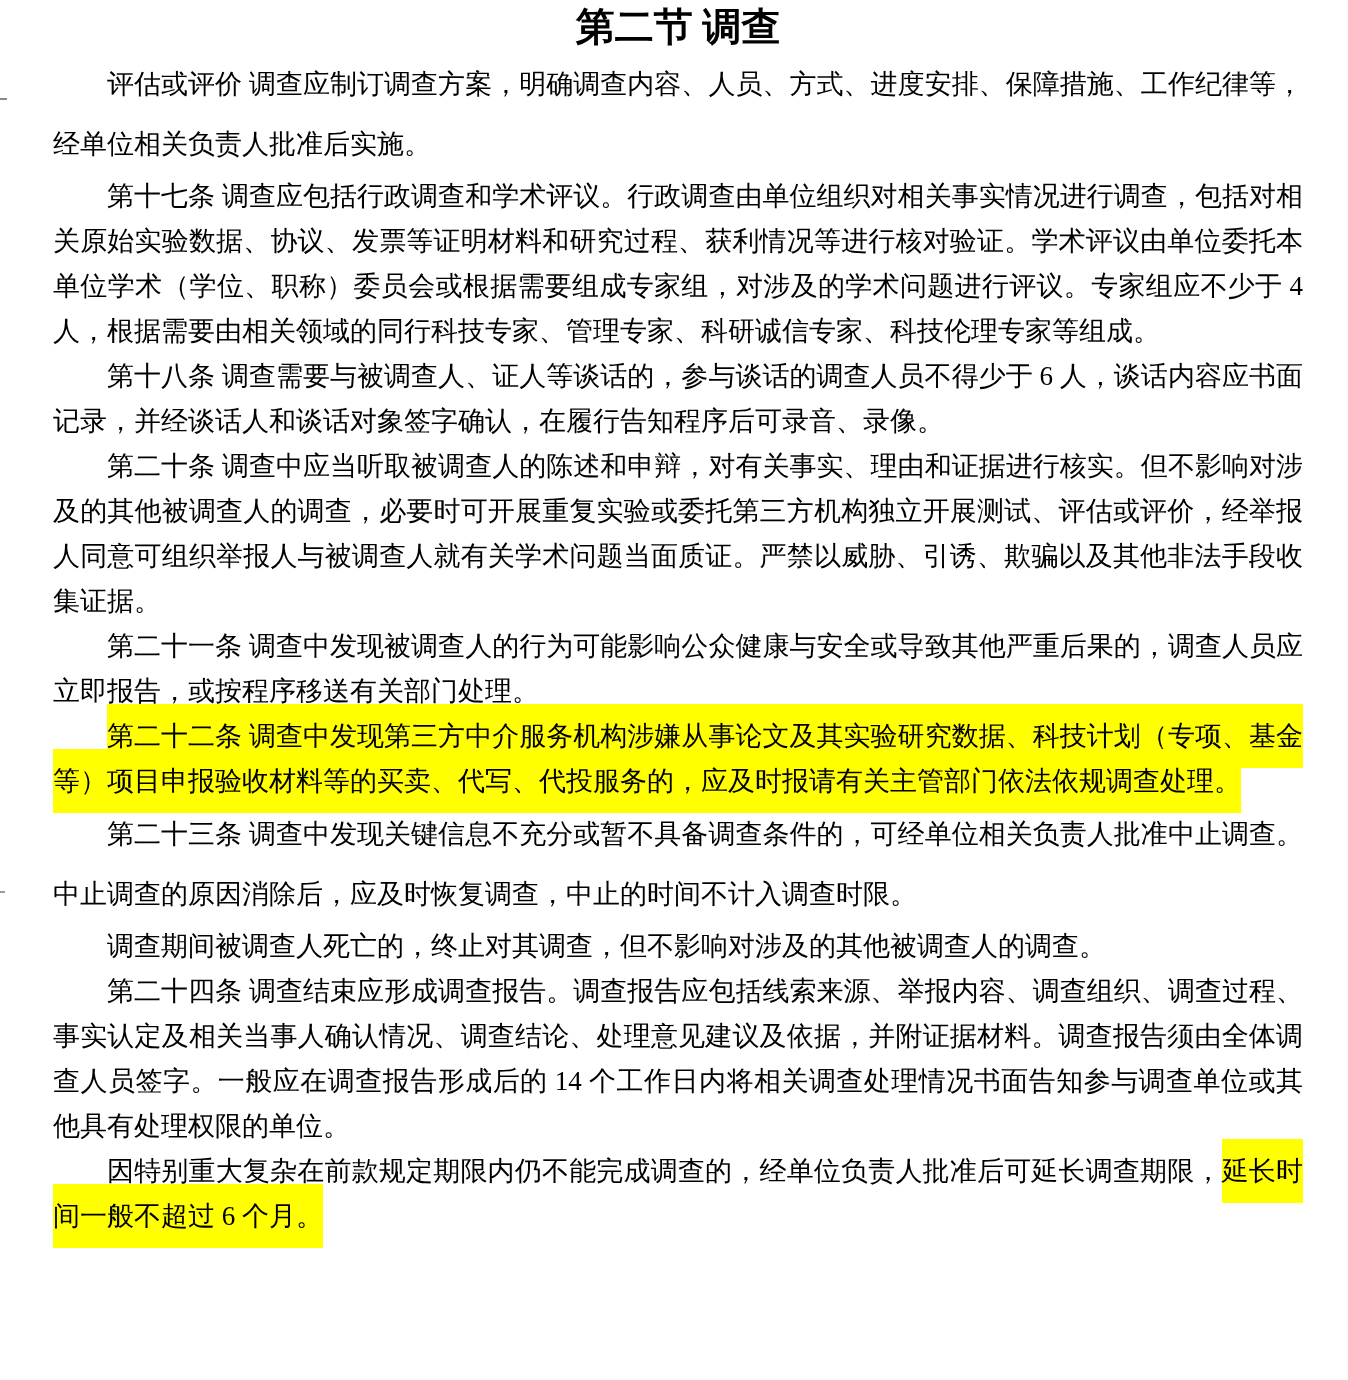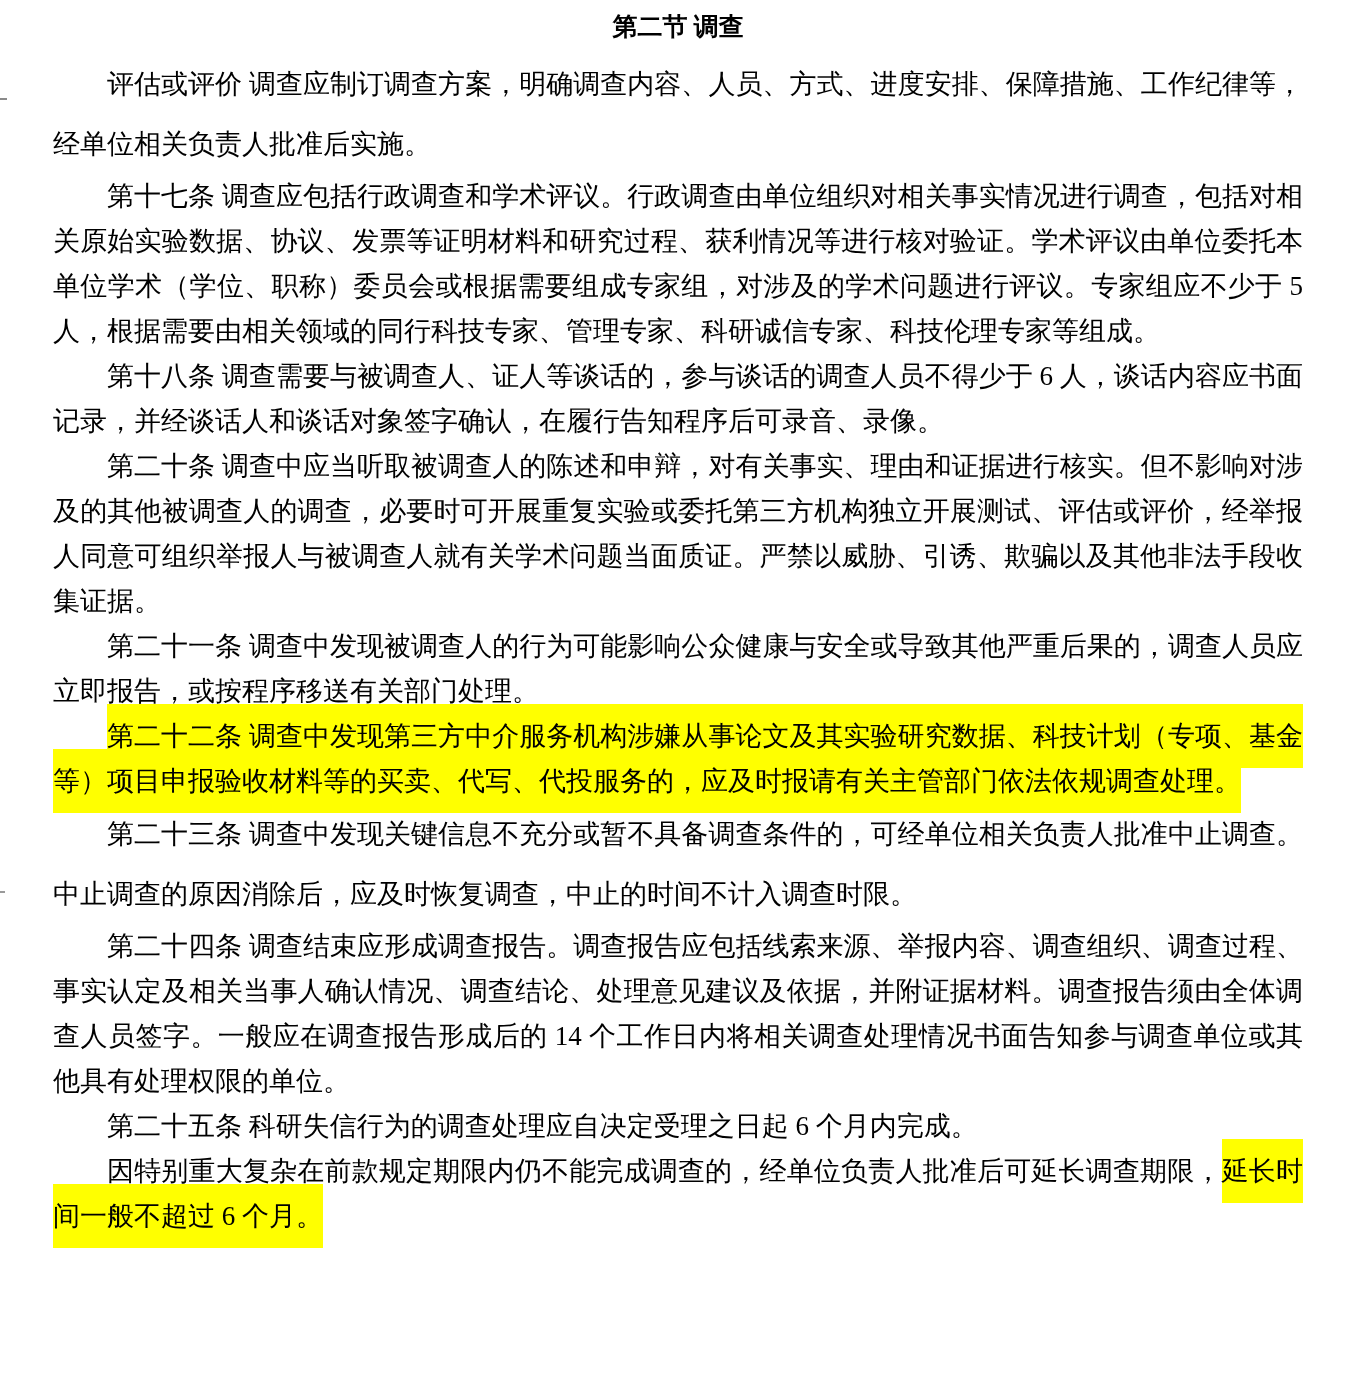--- a/index.html
+++ b/index.html
@@ -9,21 +9,21 @@
     height: 1380px;
     background: #ffffff;
     overflow: hidden;
     color: #000000;
     font-family: "Liberation Serif", "DejaVu Serif", serif;
   }
   .doc { padding: 6px 45px 0 53px; }
   .title {
     margin: 0 0 6px 0;
     text-align: center;
-    font-size: 25px;
+    font-size: 39px;
     font-weight: bold;
     line-height: 42px;
   }
   .para {
     margin: 0;
     font-size: 27px;
     line-height: 45px;
     text-align: justify;
     text-indent: 2em;
   }
@@ -43,34 +43,34 @@
 
 <div class="page">
   <div class="margin-tick tick-1"></div>
   <div class="margin-tick tick-2"></div>
 
   <div class="doc">
     <h1 class="title">第二节 调查</h1>
 
     <p class="para wide"><span>评估或评价 调查应制订调查方案，明确调查内容、人员、方式、进度安排、保障措施、工作纪律等，经单位相关负责人批准后实施。</span></p>
 
-    <p class="para"><span>第十七条 调查应包括行政调查和学术评议。行政调查由单位组织对相关事实情况进行调查，包括对相关原始实验数据、协议、发票等证明材料和研究过程、获利情况等进行核对验证。学术评议由单位委托本单位学术（学位、职称）委员会或根据需要组成专家组，对涉及的学术问题进行评议。专家组应不少于 5 人，根据需要由相关领域的同行科技专家、管理专家、科研诚信专家、科技伦理专家等组成。</span></p>
+    <p class="para"><span>第十七条 调查应包括行政调查和学术评议。行政调查由单位组织对相关事实情况进行调查，包括对相关原始实验数据、协议、发票等证明材料和研究过程、获利情况等进行核对验证。学术评议由单位委托本单位学术（学位、职称）委员会或根据需要组成专家组，对涉及的学术问题进行评议。专家组应不少于 4 人，根据需要由相关领域的同行科技专家、管理专家、科研诚信专家、科技伦理专家等组成。</span></p>
 
     <p class="para"><span>第十八条 调查需要与被调查人、证人等谈话的，参与谈话的调查人员不得少于 6 人，谈话内容应书面记录，并经谈话人和谈话对象签字确认，在履行告知程序后可录音、录像。</span></p>
 
 
     <p class="para"><span>第二十条 调查中应当听取被调查人的陈述和申辩，对有关事实、理由和证据进行核实。但不影响对涉及的其他被调查人的调查，必要时可开展重复实验或委托第三方机构独立开展测试、评估或评价，经举报人同意可组织举报人与被调查人就有关学术问题当面质证。严禁以威胁、引诱、欺骗以及其他非法手段收集证据。</span></p>
 
     <p class="para"><span>第二十一条 调查中发现被调查人的行为可能影响公众健康与安全或导致其他严重后果的，调查人员应立即报告，或按程序移送有关部门处理。</span></p>
 
     <p class="para"><span class="hl">第二十二条 调查中发现第三方中介服务机构涉嫌从事论文及其实验研究数据、科技计划（专项、基金等）项目申报验收材料等的买卖、代写、代投服务的，应及时报请有关主管部门依法依规调查处理。</span></p>
 
     <p class="para wide"><span>第二十三条 调查中发现关键信息不充分或暂不具备调查条件的，可经单位相关负责人批准中止调查。中止调查的原因消除后，应及时恢复调查，中止的时间不计入调查时限。</span></p>
 
+    <p class="para"><span>调查期间被调查人死亡的，终止对其调查，但不影响对涉及的其他被调查人的调查。</span></p>
 
     <p class="para"><span>第二十四条 调查结束应形成调查报告。调查报告应包括线索来源、举报内容、调查组织、调查过程、事实认定及相关当事人确认情况、调查结论、处理意见建议及依据，并附证据材料。调查报告须由全体调查人员签字。一般应在调查报告形成后的 14 个工作日内将相关调查处理情况书面告知参与调查单位或其他具有处理权限的单位。</span></p>
 
 
-    <p class="para"><span>第二十五条 科研失信行为的调查处理应自决定受理之日起 6 个月内完成。</span></p>
 
     <p class="para"><span>因特别重大复杂在前款规定期限内仍不能完成调查的，经单位负责人批准后可延长调查期限，</span><span class="hl">延长时间一般不超过 6 个月。</span></p>
   </div>
 </div>
 
 </body></html>

